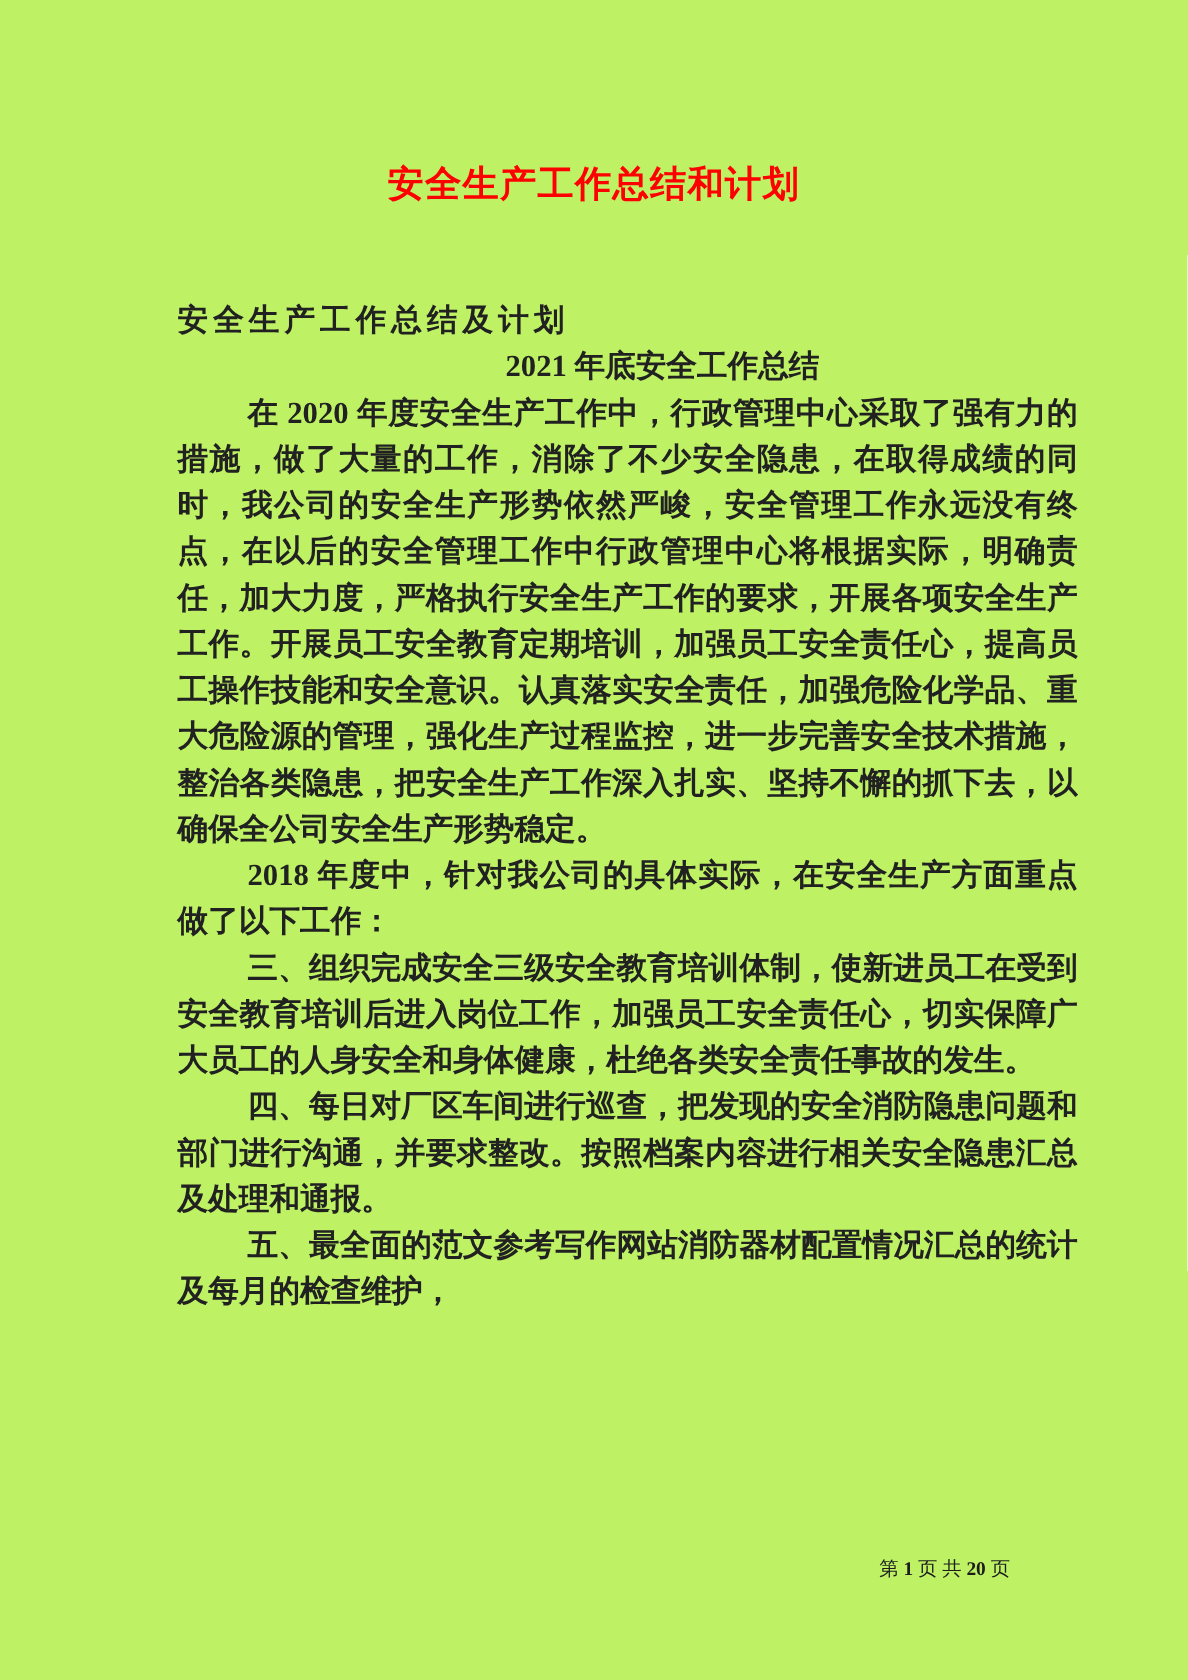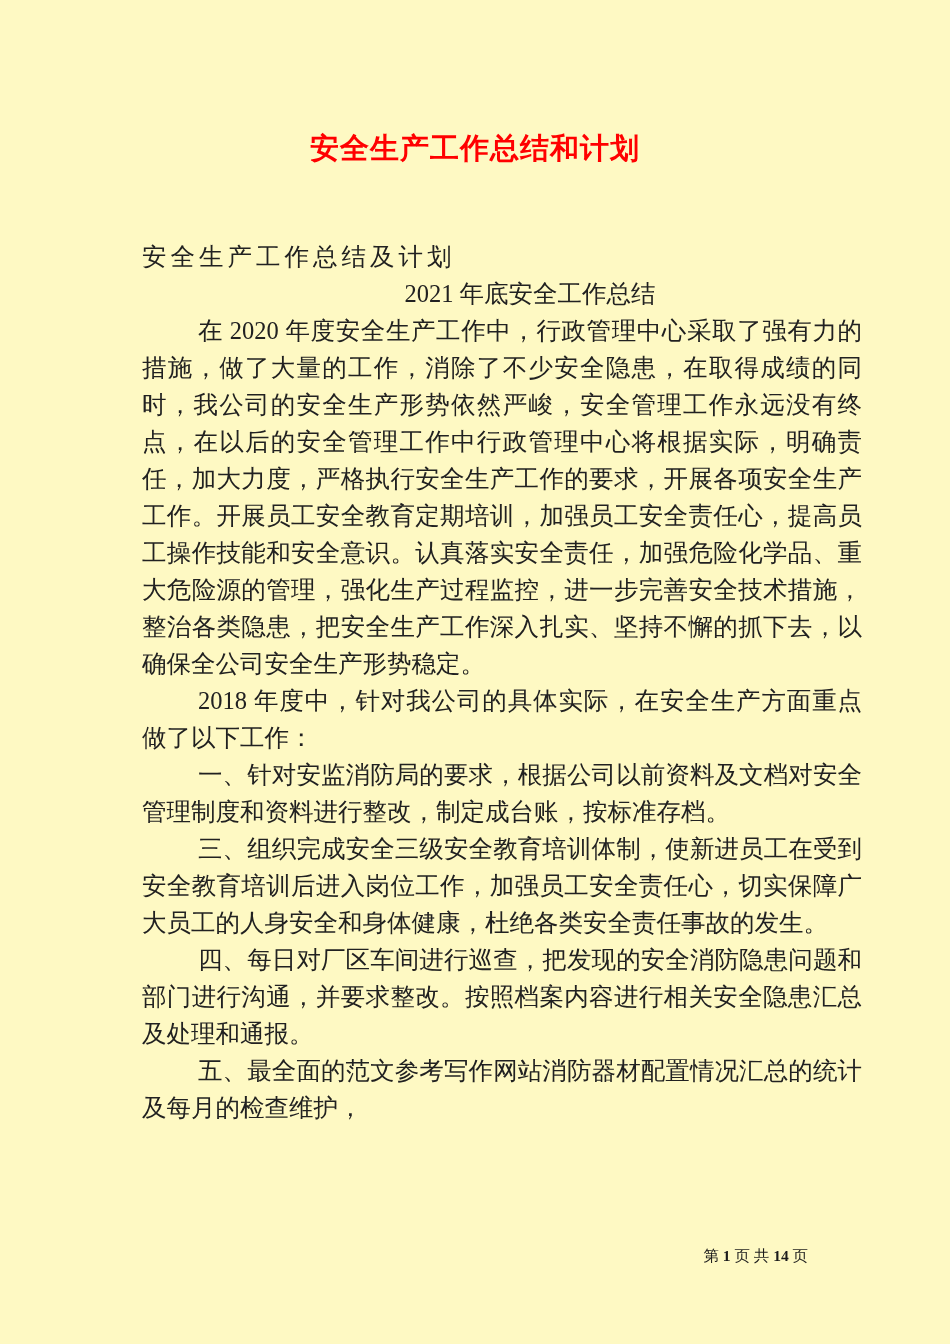--- a/index.html
+++ b/index.html
@@ -4,41 +4,42 @@
 <style>
   html, body {
     margin: 0;
     padding: 0;
     background: #ffffff;
   }
   .page {
     position: relative;
     width: 950px;
     height: 1344px;
-    background: #fef9c3;
+    background: #bef264;
     overflow: hidden;
     font-family: "Liberation Serif", "DejaVu Serif", serif;
     color: #212121;
   }
   .doc-title {
     margin: 130px 0 0 0;
     padding: 0;
     text-align: center;
     color: #ff0000;
     font-size: 29px;
     line-height: 36px;
     font-weight: bold;
     letter-spacing: 1px;
   }
   .content {
     margin: 72px 88px 4px 142px; 
     font-size: 24.5px;
     line-height: 37px;
     text-align: justify;
     text-justify: inter-ideograph;
+    font-weight: bold;
   }
   .content p {
     margin: 0;
     padding: 0;
   }
   .subtitle-1 {
     padding-left: 91px;
     text-align: left;
     letter-spacing: 4px;
   }
@@ -72,28 +73,27 @@
   <div class="content">
 
     <p class="subtitle-1">安全生产工作总结及计划</p>
 
     <p class="subtitle-2">2021 年底安全工作总结</p>
 
     <p class="para">在 2020 年度安全生产工作中，行政管理中心采取了强有力的措施，做了大量的工作，消除了不少安全隐患，在取得成绩的同时，我公司的安全生产形势依然严峻，安全管理工作永远没有终点，在以后的安全管理工作中行政管理中心将根据实际，明确责任，加大力度，严格执行安全生产工作的要求，开展各项安全生产工作。开展员工安全教育定期培训，加强员工安全责任心，提高员工操作技能和安全意识。认真落实安全责任，加强危险化学品、重大危险源的管理，强化生产过程监控，进一步完善安全技术措施，整治各类隐患，把安全生产工作深入扎实、坚持不懈的抓下去，以确保全公司安全生产形势稳定。</p>
 
     <p class="para">2018 年度中，针对我公司的具体实际，在安全生产方面重点做了以下工作：</p>
 
-    <p class="para">一、针对安监消防局的要求，根据公司以前资料及文档对安全管理制度和资料进行整改，制定成台账，按标准存档。</p>
 
 
     <p class="para">三、组织完成安全三级安全教育培训体制，使新进员工在受到安全教育培训后进入岗位工作，加强员工安全责任心，切实保障广大员工的人身安全和身体健康，杜绝各类安全责任事故的发生。</p>
 
     <p class="para">四、每日对厂区车间进行巡查，把发现的安全消防隐患问题和部门进行沟通，并要求整改。按照档案内容进行相关安全隐患汇总及处理和通报。</p>
 
     <p class="para">五、最全面的范文参考写作网站消防器材配置情况汇总的统计及每月的检查维护，</p>
 
   </div>
 
   <div class="footer">
-    <span>第 </span><span class="num">1</span><span> 页 共 </span><span class="num">14</span><span> 页</span>
+    <span>第 </span><span class="num">1</span><span> 页 共 </span><span class="num">20</span><span> 页</span>
   </div>
 
 </div>
 
 </body></html>

